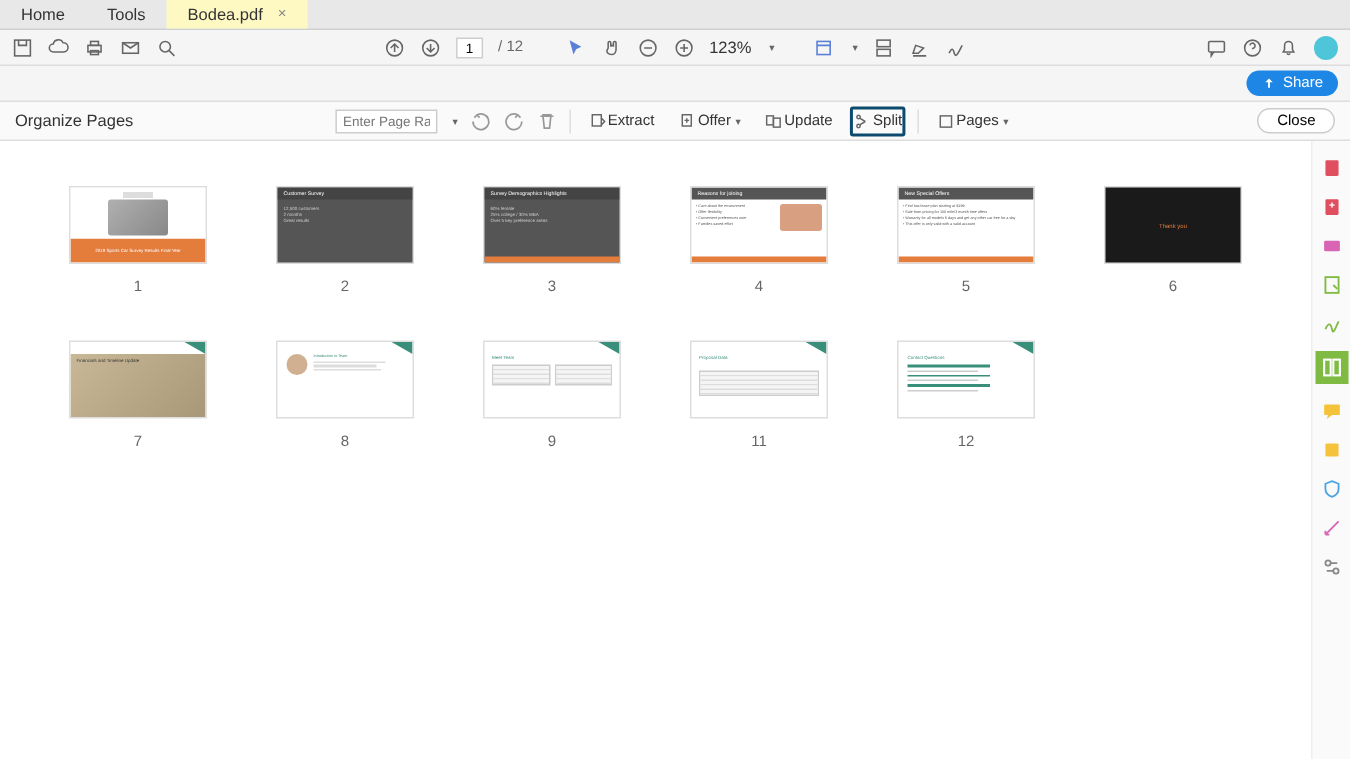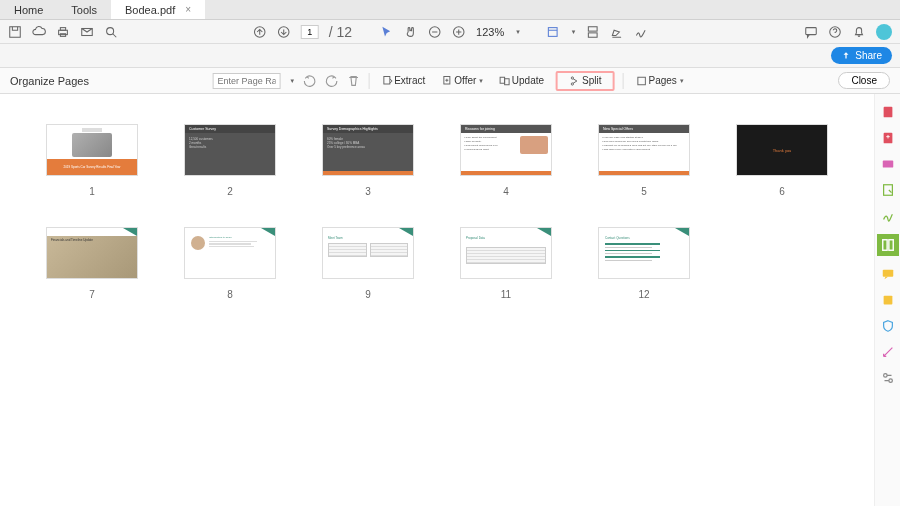--- a/index.html
+++ b/index.html
@@ -1,40 +1,40 @@
 <!DOCTYPE html>
 <html><head>
 <meta charset="utf-8">
 <style>
 *{margin:0;padding:0;box-sizing:border-box;font-family:-apple-system,BlinkMacSystemFont,"Segoe UI",Arial,sans-serif}
 body{width:900px;height:506px;background:#fff;overflow:hidden;font-size:11px;color:#333}
 .tabs{height:20px;background:#e8e8e8;display:flex;border-bottom:1px solid #d0d0d0}
 .tab{padding:3px 14px;font-size:11px;color:#333;cursor:pointer;display:flex;align-items:center}
-.tab.active{background:#ffffff}
+.tab.active{background:#fef9c3}
 .tab-close{margin-left:10px;color:#888;font-size:10px}
 .toolbar{height:24px;background:#f5f5f5;border-bottom:1px solid #ddd;display:flex;align-items:center;padding:0 8px;position:relative}
 .tb-left,.tb-center,.tb-right{display:flex;align-items:center;gap:10px}
 .tb-center{position:absolute;left:50%;transform:translateX(-50%)}
 .tb-right{margin-left:auto}
 .tb-icon{width:14px;height:14px;display:flex;align-items:center;justify-content:center;color:#666;cursor:pointer}
 .tb-icon svg{width:14px;height:14px}
 .page-input{width:18px;height:14px;font-size:9px;text-align:center;border:1px solid #ccc}
-.page-total{font-size:14px;color:#666}
+.page-total{font-size:10px;color:#666}
 .zoom{font-size:11px;color:#333}
 .share-btn{background:#1e87e5;color:#fff;border:none;border-radius:10px;padding:3px 10px;font-size:10px;display:flex;align-items:center;gap:4px;cursor:pointer}
 .subbar{height:26px;background:#fafafa;border-bottom:1px solid #ddd;display:flex;align-items:center;padding:0 10px}
 .subbar-title{font-size:11px;color:#333}
 .subbar-center{position:absolute;left:50%;transform:translateX(-50%);display:flex;align-items:center;gap:8px}
 .page-range{width:68px;height:16px;border:1px solid #ccc;font-size:9px;padding:0 4px;color:#999}
 .sub-icon{width:14px;height:14px;color:#999;cursor:pointer}
 .sub-icon svg{width:14px;height:14px}
 .sep{width:1px;height:16px;background:#ddd}
 .sub-btn{display:flex;align-items:center;gap:1px;font-size:10px;color:#333;cursor:pointer;padding:2px 4px}
 .sub-btn svg{width:12px;height:12px;color:#666}
-.highlighted{border:2px solid #fca5a5;border-radius:2px;padding:2px 11px}
+.highlighted{border:2px solid #0c4a6e;border-radius:2px;padding:2px 0}
 .caret{font-size:7px;color:#666;margin-left:2px}
 .close-btn{margin-left:auto;background:#fff;border:1px solid #ccc;border-radius:10px;padding:2px 12px;font-size:10px;cursor:pointer}
 .main{display:flex;height:436px}
 .content{flex:1;padding:30px 40px;overflow:auto}
 .grid{display:grid;grid-template-columns:repeat(6,1fr);gap:30px 34px}
 .thumb{display:flex;flex-direction:column;align-items:center;gap:10px}
 .page{width:92px;height:52px;border:1px solid #ddd;background:#fff;overflow:hidden;position:relative;font-size:4px}
 .pnum{font-size:10px;color:#666}
 .sidebar{width:26px;background:#fafafa;border-left:1px solid #eee;display:flex;flex-direction:column;align-items:center;padding-top:10px;gap:10px}
 .side-icon{width:16px;height:16px;display:flex;align-items:center;justify-content:center;cursor:pointer}

